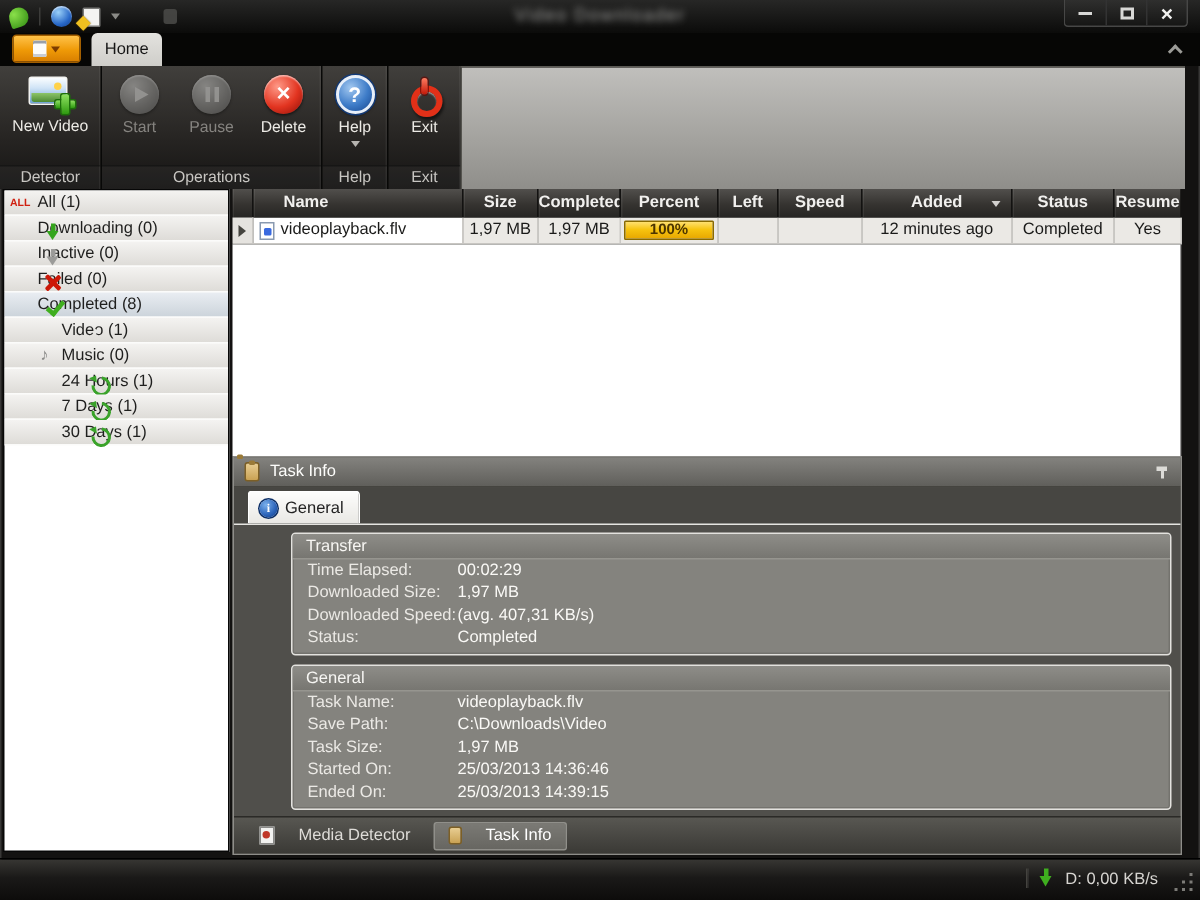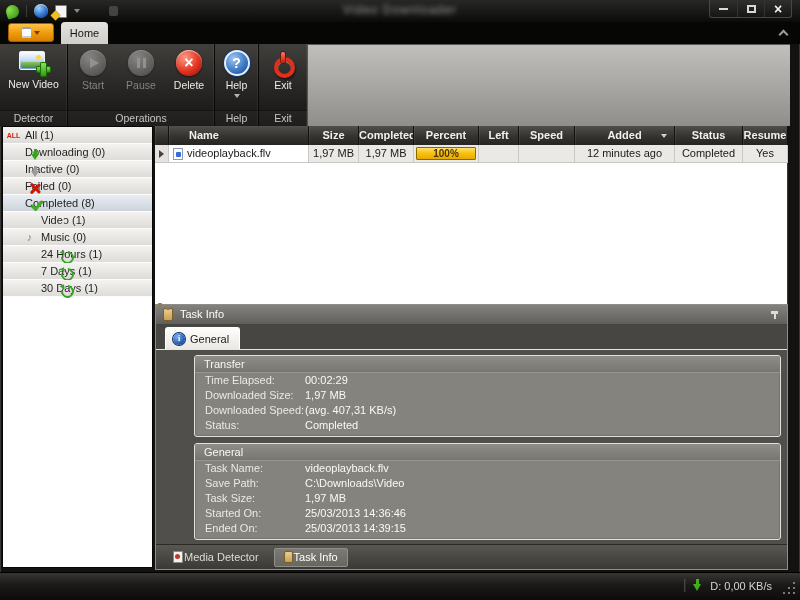--- a/index.html
+++ b/index.html
@@ -120,21 +120,21 @@
   .info-ico{width:12px;height:12px;border-radius:50%;background:radial-gradient(circle at 35% 30%,#7ab0ec,#2a62b8 60%,#123a80);box-shadow:0 0 0 1px #0d2f66;color:#fff;font-size:8px;font-weight:bold;font-family:"Liberation Serif",serif;display:flex;align-items:center;justify-content:center;}
   .ti-body{flex:1;padding:5px 6px 0 6px;margin-left:32px;}
   .gbox{border:1px solid #e3e2de;border-radius:3px;background:#84837e;box-shadow:inset 0 0 0 1px rgba(0,0,0,.12);overflow:hidden;}
   .gbox + .gbox{margin-top:6px;}
   .gcap{height:17px;line-height:17px;padding-left:9px;color:#f7f6f3;font-size:11px;background:linear-gradient(#8e8d88,#777671);border-bottom:1px solid #96958f;}
   .gr{display:flex;height:15px;font-size:11px;line-height:15px;}
   .gr:first-of-type{margin-top:2px;}
   .glabel{width:100px;margin-left:10px;color:#ebe9e5;white-space:nowrap;}
   .gvalue{color:#faf9f6;white-space:nowrap;}
   .ti-tabsbar{height:25px;background:linear-gradient(#585752,#3a3935);border-top:1px solid #2b2a27;display:flex;align-items:center;padding-left:7px;gap:5px;}
-  .btab{display:flex;align-items:center;gap:1px;height:19px;padding:0 9px;font-size:11px;color:#dedcd8;border:1px solid transparent;}
+  .btab{display:flex;align-items:center;gap:16px;height:19px;padding:0 9px;font-size:11px;color:#dedcd8;border:1px solid transparent;}
   .btab.active{background:linear-gradient(#7b7a75,#676661);border:1px solid #908f8a;border-radius:2px;color:#fff;}
   .md-ico{position:relative;width:10px;height:12px;background:#f2f2f0;border:1px solid #8a8a88;}
   .md-ico::after{content:"";position:absolute;left:1px;top:2px;width:5px;height:5px;background:#c03828;border-radius:50%;}
   .mp-ico{width:12px;height:12px;border-radius:50%;background:radial-gradient(circle at 35% 30%,#7ab0ec,#2a62b8 60%,#123a80);box-shadow:0 0 0 1px #0d2f66;position:relative;}
   .mp-ico::after{content:"";position:absolute;left:4px;top:3px;border-top:3px solid transparent;border-bottom:3px solid transparent;border-left:5px solid #fff;}
   .clip-ico.small{position:static;width:9px;height:12px;}
 
   
   .statusbar{position:absolute;left:0;top:572px;width:800px;height:28px;background:linear-gradient(#373633,#1a1918 45%,#0d0c0b);border-top:1px solid #000;}
   .sb-right{position:absolute;right:28px;top:6px;display:flex;align-items:center;gap:7px;}

